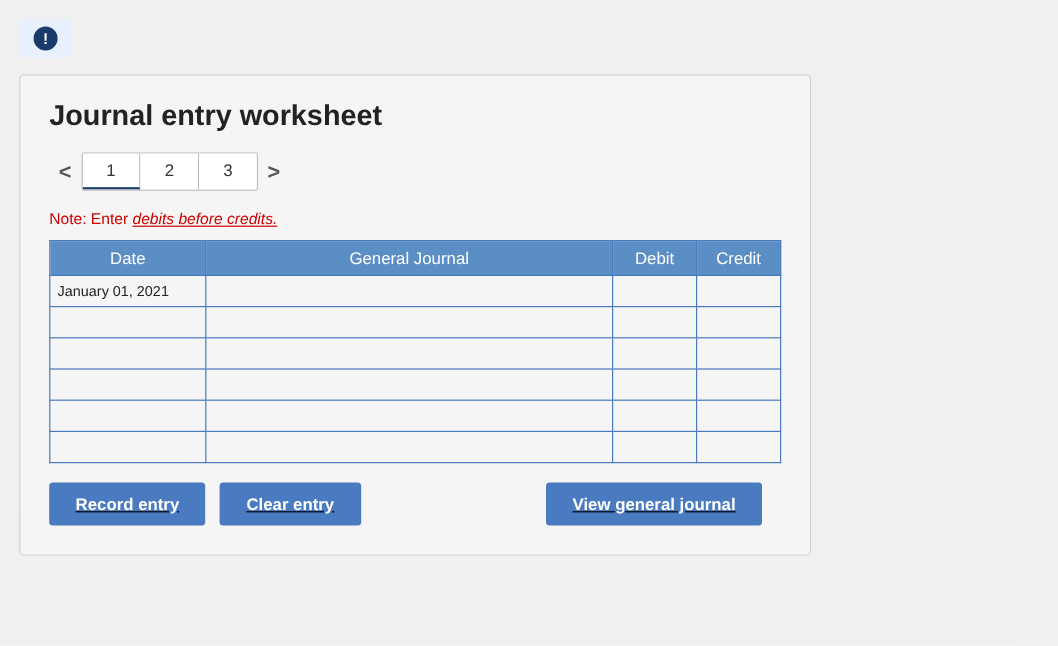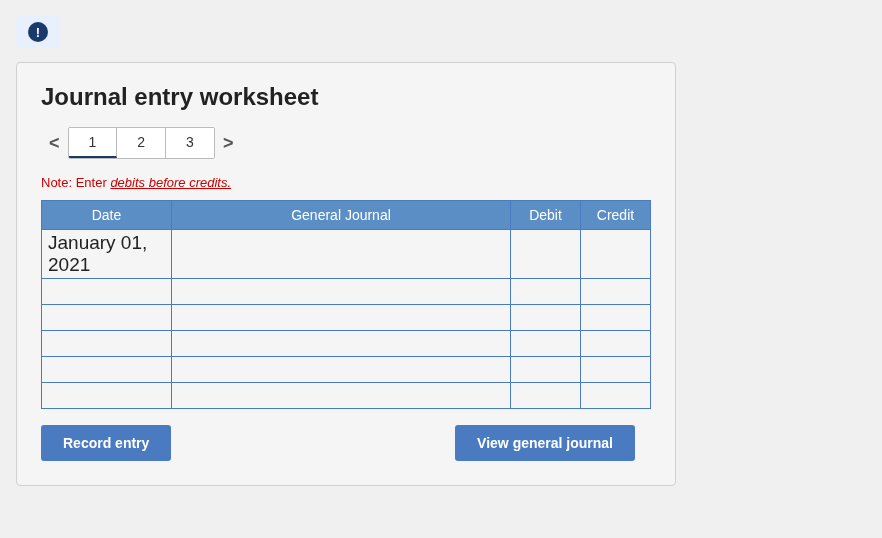--- a/index.html
+++ b/index.html
@@ -160,31 +160,32 @@
       border: none;
       outline: none;
       background: transparent;
       padding: 2px 6px;
       font-size: 13px;
       color: #222;
     }
 
     .journal-table tbody tr td.date-cell {
       padding: 2px 6px;
-      font-size: 19px;
+      font-size: 12px;
       color: #222;
       vertical-align: middle;
       margin-top: 14px;
     }
 
     .buttons-row {
       display: flex;
       align-items: center;
       margin-top: 16px;
       gap: 0;
+      text-decoration: underline;
     }
 
     .btn-action {
       background: #4a7abf;
       color: #fff;
       border: none;
       padding: 10px 22px;
       font-size: 14px;
       font-weight: bold;
       cursor: pointer;
@@ -271,19 +272,20 @@
         <td class="date-cell"></td>
         <td><input type="text" style=""></td>
         <td><input type="text" style=""></td>
         <td><input type="text" style=""></td>
       </tr>
     </tbody>
   </table>
 
   <div class="buttons-row">
     <button class="btn-action">Record entry</button>
+    <button class="btn-action">Clear entry</button>
     <button class="btn-action btn-view-journal">View general journal</button>
   </div>
 
 </div>
 
 
 
 
 </body></html>

